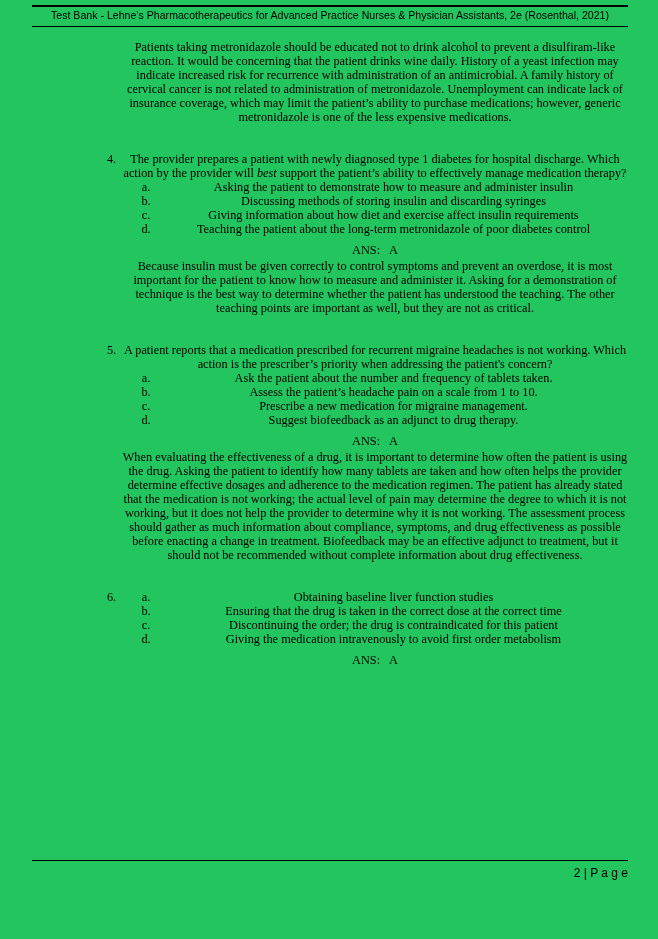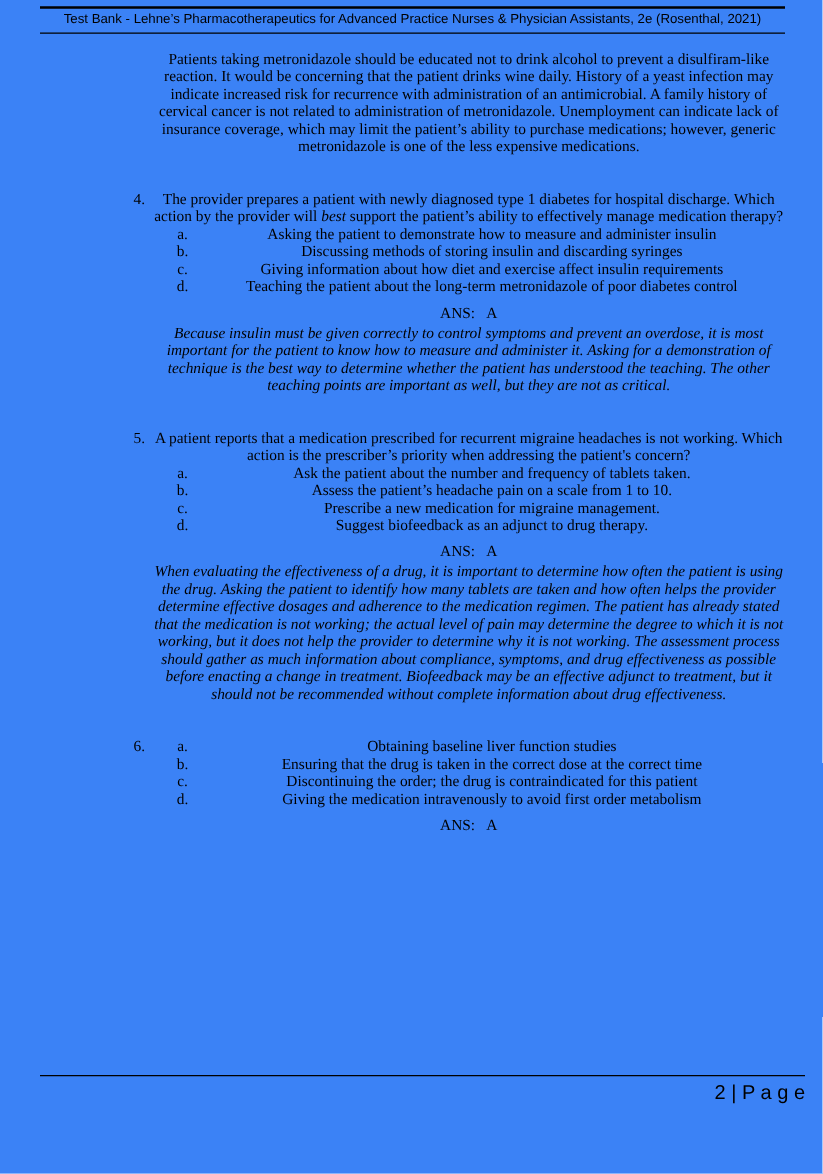--- a/index.html
+++ b/index.html
@@ -4,21 +4,21 @@
 <style>
   html, body {
     margin: 0;
     padding: 0;
     background: #ffffff;
   }
   .page {
     position: relative;
     width: 658px;
     height: 939px;
-    background: #3b82f6;
+    background: #22c55e;
     color: #000000;
     font-family: "Liberation Serif", serif;
     box-sizing: border-box;
     overflow: hidden;
   }
   .header {
     position: absolute;
     top: 5px;
     left: 32px;
     right: 30px;
@@ -66,31 +66,30 @@
   }
   .ans-line {
     margin-top: 7px;
   }
   .ans-value {
     display: inline-block;
     margin-left: 9px;
   }
   .rationale {
     margin-top: 2px;
-    font-style: italic;
   }
   .footer {
     position: absolute;
     top: 860px;
     left: 32px;
-    right: 14px;
+    right: 30px;
     border-top: 1.5px solid #000000;
     text-align: right;
     font-family: "Liberation Sans", sans-serif;
-    font-size: 16px;
+    font-size: 12px;
     padding-top: 5px;
   }
   i { }
 </style>
 </head>
 <body>
 
 <div class="page">
 
   <div class="header">

